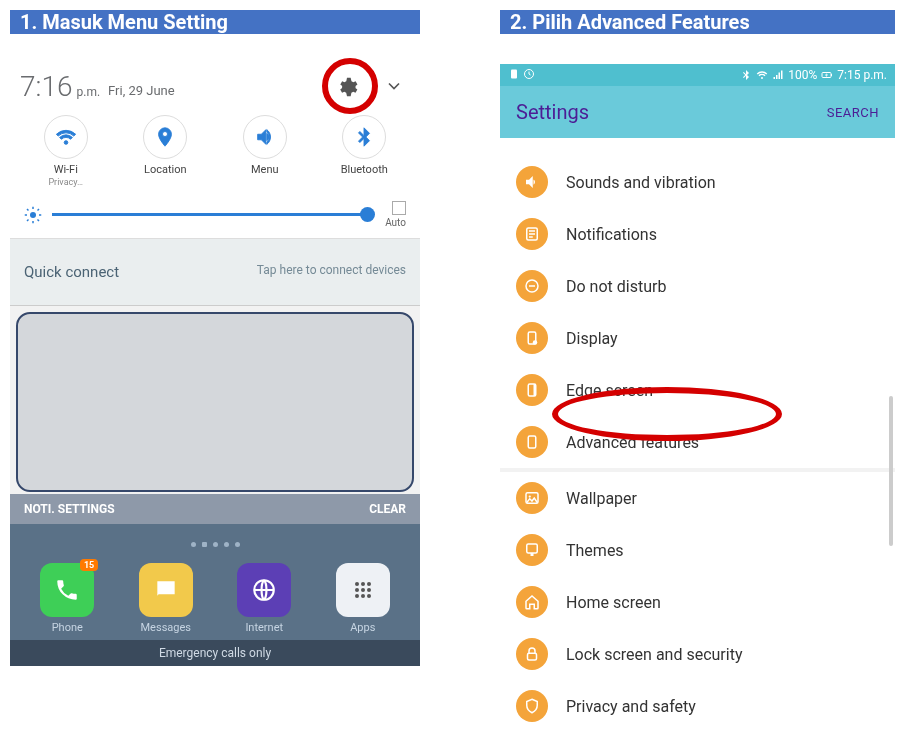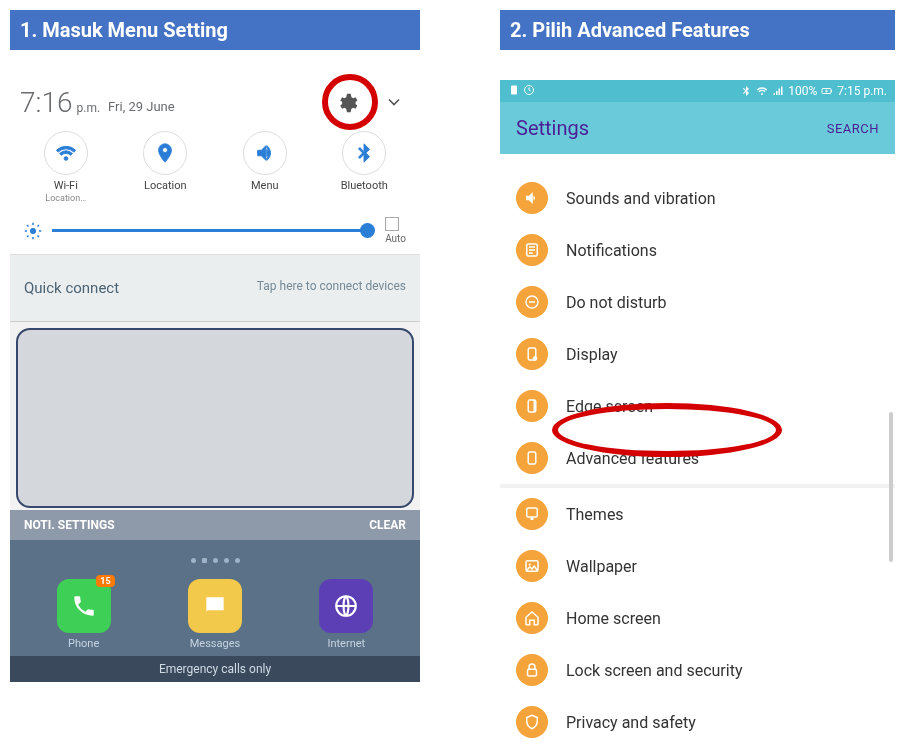--- a/index.html
+++ b/index.html
@@ -14,21 +14,21 @@
   }
   .panel { display: flex; flex-direction: column; }
   .panel1 { width: 410px; }
   .panel2 { width: 395px; }
 
   .step-header {
     background: #4472c4;
     color: #fff;
     font-weight: bold;
     font-size: 20px;
-    padding: 8px 10px;
+    padding: 0 10px;
   }
 
   
   .phone1 {
     margin-top: 30px;
     width: 100%;
     background: #f2f2f2;
     position: relative;
   }
   .shade-timebar {
@@ -95,21 +95,21 @@
     flex: 1;
     height: 3px; background: #2a7ed6;
     position: relative; margin-right: 16px;
   }
   .slider-thumb {
     position: absolute; right: -6px; top: -6px;
     width: 15px; height: 15px;
     background: #2a7ed6; border-radius: 50%;
   }
   .auto-box {
-    display: flex; flex-direction: column; align-items: flex-start;
+    display: flex; flex-direction: column; align-items: flex-end;
     font-size: 10px; color: #666;
   }
   .auto-check {
     width: 14px; height: 14px; border: 1px solid #aaa; margin-bottom: 2px;
   }
 
   .qc-row {
     background: #eaeeef;
     display: flex; justify-content: space-between;
     padding: 24px 14px; border-bottom: 1px solid #ccc;
@@ -247,21 +247,21 @@
     </div>
 
     <div class="qs-row">
       <div class="qs-item">
         <div class="qs-circle">
           <svg viewBox="0 0 24 24">
               <path d="M12 20a2 2 0 100-4 2 2 0 000 4zM5 12.5a10 10 0 0114 0l-2 2a7 7 0 00-10 0zM1.5 9a15 15 0 0121 0l-2 2a12 12 0 00-17 0z"></path>
             </svg>
         </div>
         <div class="qs-label">Wi-Fi</div>
-        <div class="qs-sublabel">Location…</div>
+        <div class="qs-sublabel">Privacy…</div>
       </div>
       <div class="qs-item">
         <div class="qs-circle">
           <svg viewBox="0 0 24 24">
               <path d="M12 2a7 7 0 00-7 7c0 5.25 7 13 7 13s7-7.75 7-13a7 7 0 00-7-7zm0 9.5A2.5 2.5 0 1112 6a2.5 2.5 0 010 5.5z"></path>
             </svg>
         </div>
         <div class="qs-label">Location</div>
       </div>
       <div class="qs-item">
@@ -345,20 +345,36 @@
         </div>
         <div class="home-icon">
           <div class="hi-box hi-purple">
             <svg viewBox="0 0 24 24" width="26" height="26" fill="#fff">
                 <circle cx="12" cy="12" r="9" fill="none" stroke="#fff" stroke-width="2"></circle>
                 <path d="M3 12h18M12 3c3 3 3 15 0 18M12 3c-3 3-3 15 0 18" fill="none" stroke="#fff" stroke-width="2"></path>
               </svg>
           </div>
           <div class="hi-label">Internet</div>
         </div>
+        <div class="home-icon">
+          <div class="hi-box hi-white">
+            <svg viewBox="0 0 24 24" width="24" height="24" fill="#555">
+                <circle cx="6" cy="6" r="2"></circle>
+                <circle cx="12" cy="6" r="2"></circle>
+                <circle cx="18" cy="6" r="2"></circle>
+                <circle cx="6" cy="12" r="2"></circle>
+                <circle cx="12" cy="12" r="2"></circle>
+                <circle cx="18" cy="12" r="2"></circle>
+                <circle cx="6" cy="18" r="2"></circle>
+                <circle cx="12" cy="18" r="2"></circle>
+                <circle cx="18" cy="18" r="2"></circle>
+              </svg>
+          </div>
+          <div class="hi-label">Apps</div>
+        </div>
       </div>
     </div>
     <div class="emerg-bar">Emergency calls only</div>
   </div>
 </div>
 
 <div class="panel panel2">
   <div class="step-header">2. Pilih Advanced Features</div>
 
   <div class="phone2">
@@ -452,39 +468,39 @@
             </svg>
           </div>
         <span class="li-label">Advanced features</span>
       </div>
 
       <div class="divider"></div>
 
       <div class="list-item">
         <div class="li-icon">
             <svg viewBox="0 0 24 24">
-              <rect x="5" y="4" width="14" height="12" rx="2" fill="none" stroke="#fff" stroke-width="2"></rect>
-              <rect x="10" y="16" width="4" height="4" fill="#fff"></rect>
-            </svg>
-          </div>
-        <span class="li-label">Themes</span>
-      </div>
-      <div class="list-item">
-        <div class="li-icon">
-            <svg viewBox="0 0 24 24">
               <rect x="4" y="5" width="16" height="14" rx="2" fill="none" stroke="#fff" stroke-width="2"></rect>
               <circle cx="9" cy="10" r="1.5" fill="#fff"></circle>
               <path d="M5 18l4-5 3 3 3-4 4 6" fill="none" stroke="#fff" stroke-width="2"></path>
             </svg>
           </div>
         <span class="li-label">Wallpaper</span>
       </div>
       <div class="list-item">
         <div class="li-icon">
             <svg viewBox="0 0 24 24">
+              <rect x="5" y="4" width="14" height="12" rx="2" fill="none" stroke="#fff" stroke-width="2"></rect>
+              <rect x="10" y="16" width="4" height="4" fill="#fff"></rect>
+            </svg>
+          </div>
+        <span class="li-label">Themes</span>
+      </div>
+      <div class="list-item">
+        <div class="li-icon">
+            <svg viewBox="0 0 24 24">
               <path d="M4 11l8-7 8 7v9a1 1 0 01-1 1h-4v-6h-6v6H5a1 1 0 01-1-1z" fill="none" stroke="#fff" stroke-width="2"></path>
             </svg>
           </div>
         <span class="li-label">Home screen</span>
       </div>
       <div class="list-item">
         <div class="li-icon">
             <svg viewBox="0 0 24 24">
               <rect x="6" y="11" width="12" height="9" rx="2" fill="none" stroke="#fff" stroke-width="2"></rect>
               <path d="M8 11V8a4 4 0 118 0v3" fill="none" stroke="#fff" stroke-width="2"></path>

